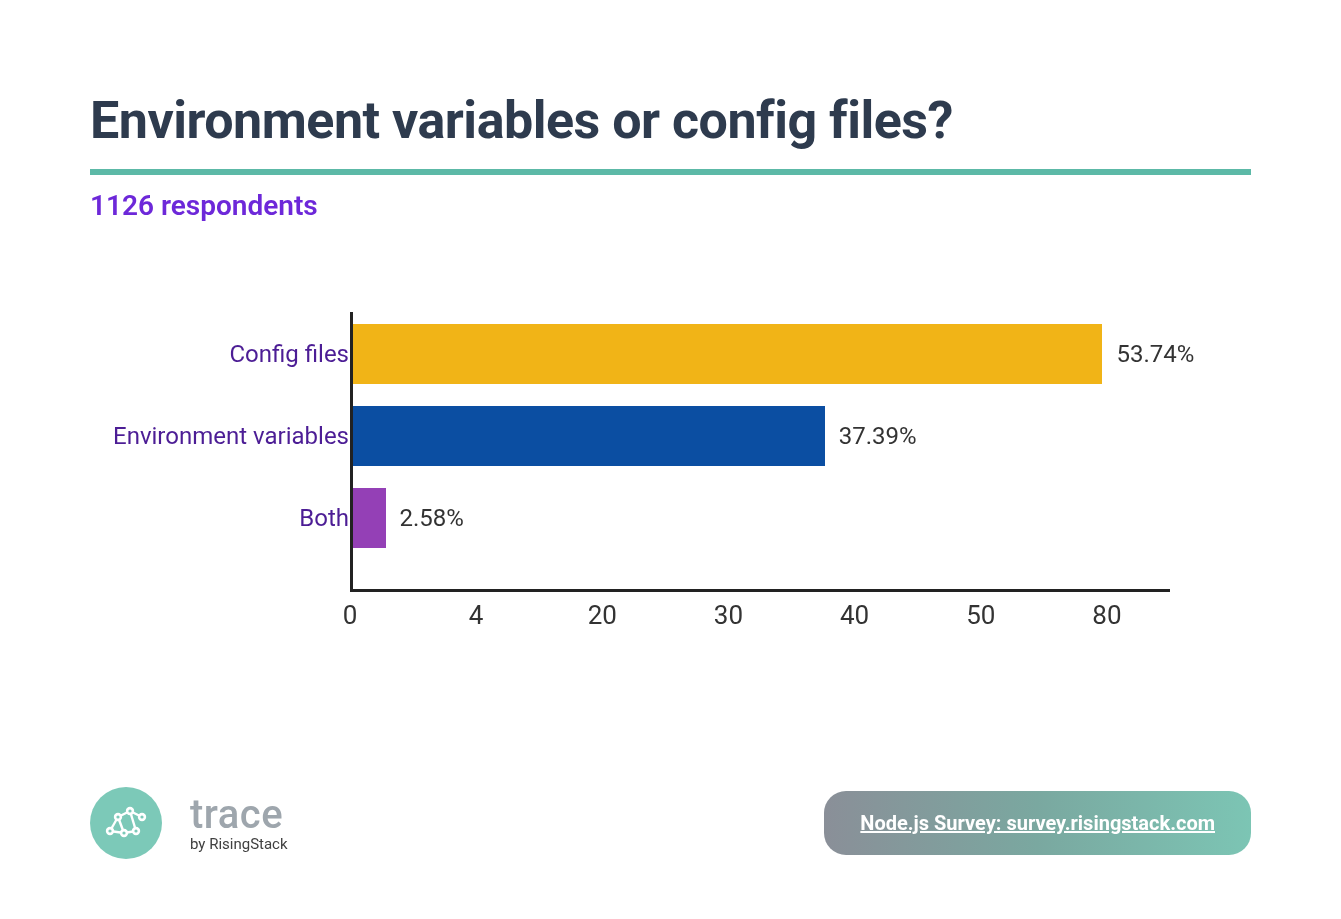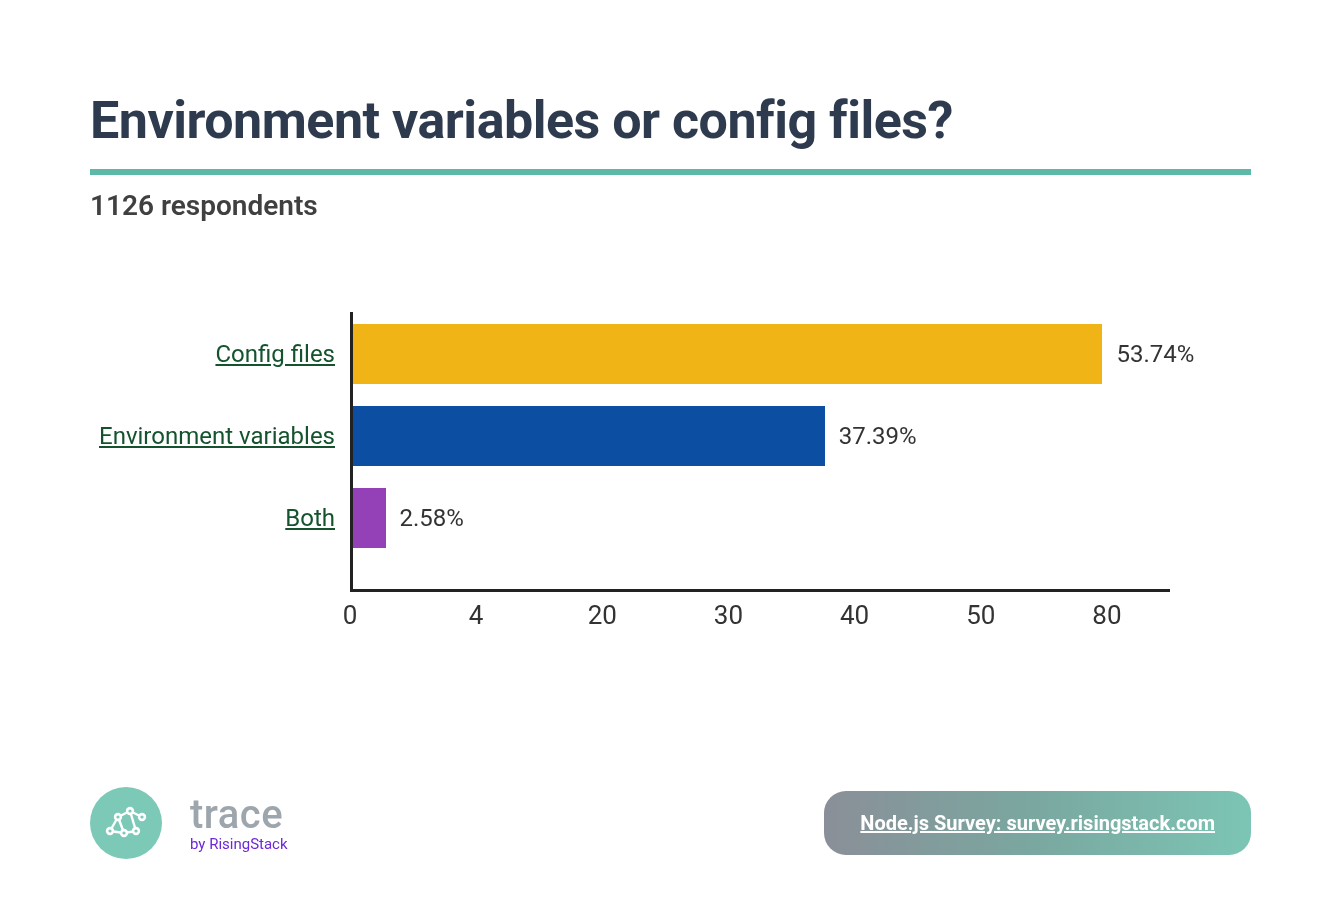--- a/index.html
+++ b/index.html
@@ -16,21 +16,21 @@
     font-weight: 700;
     color: #2e3b4e;
     letter-spacing: -0.5px;
   }
   .rule {
     height: 6px;
     background: #5cb9a7;
     margin-top: 18px;
   }
   .subtitle {
-    color: #404040;
+    color: #6d28d9;
     font-size: 28px;
     font-weight: 600;
     margin-top: 14px;
   }
   .chart-area {
     position: relative;
     margin-top: 90px;
     margin-left: 260px;
     width: 820px;
   }
@@ -52,28 +52,27 @@
   }
   .bar-label {
     font-size: 24px;
     color: #333;
     margin-left: 14px;
     white-space: nowrap;
   }
   .cat-label {
     position: absolute;
     right: 100%;
-    padding-right: 18px;
+    padding-right: 4px;
     top: 50%;
     transform: translateY(-50%);
     font-size: 24px;
-    color: #14532d;
+    color: #4c1d95;
     white-space: nowrap;
     text-align: right;
-    text-decoration: underline;
   }
   .xaxis {
     position: relative;
     height: 40px;
   }
   .xtick {
     position: absolute;
     top: 8px;
     transform: translateX(-50%);
     font-size: 26px;
@@ -103,21 +102,21 @@
   }
   .logo-text-group { display: flex; flex-direction: column; line-height: 1; }
   .logo-text {
     font-size: 40px;
     font-weight: 500;
     color: #9ea6ad;
     letter-spacing: 0.5px;
   }
   .logo-by {
     font-size: 15px;
-    color: #6d28d9;
+    color: #404040;
     align-self: flex-end;
     margin-top: 2px;
   }
   .badge {
     background: linear-gradient(90deg, #8a8f98 0%, #7aa8a0 50%, #7cc5b4 100%);
     color: #fff;
     font-size: 20px;
     font-weight: 700;
     padding: 20px 36px;
     border-radius: 22px;

